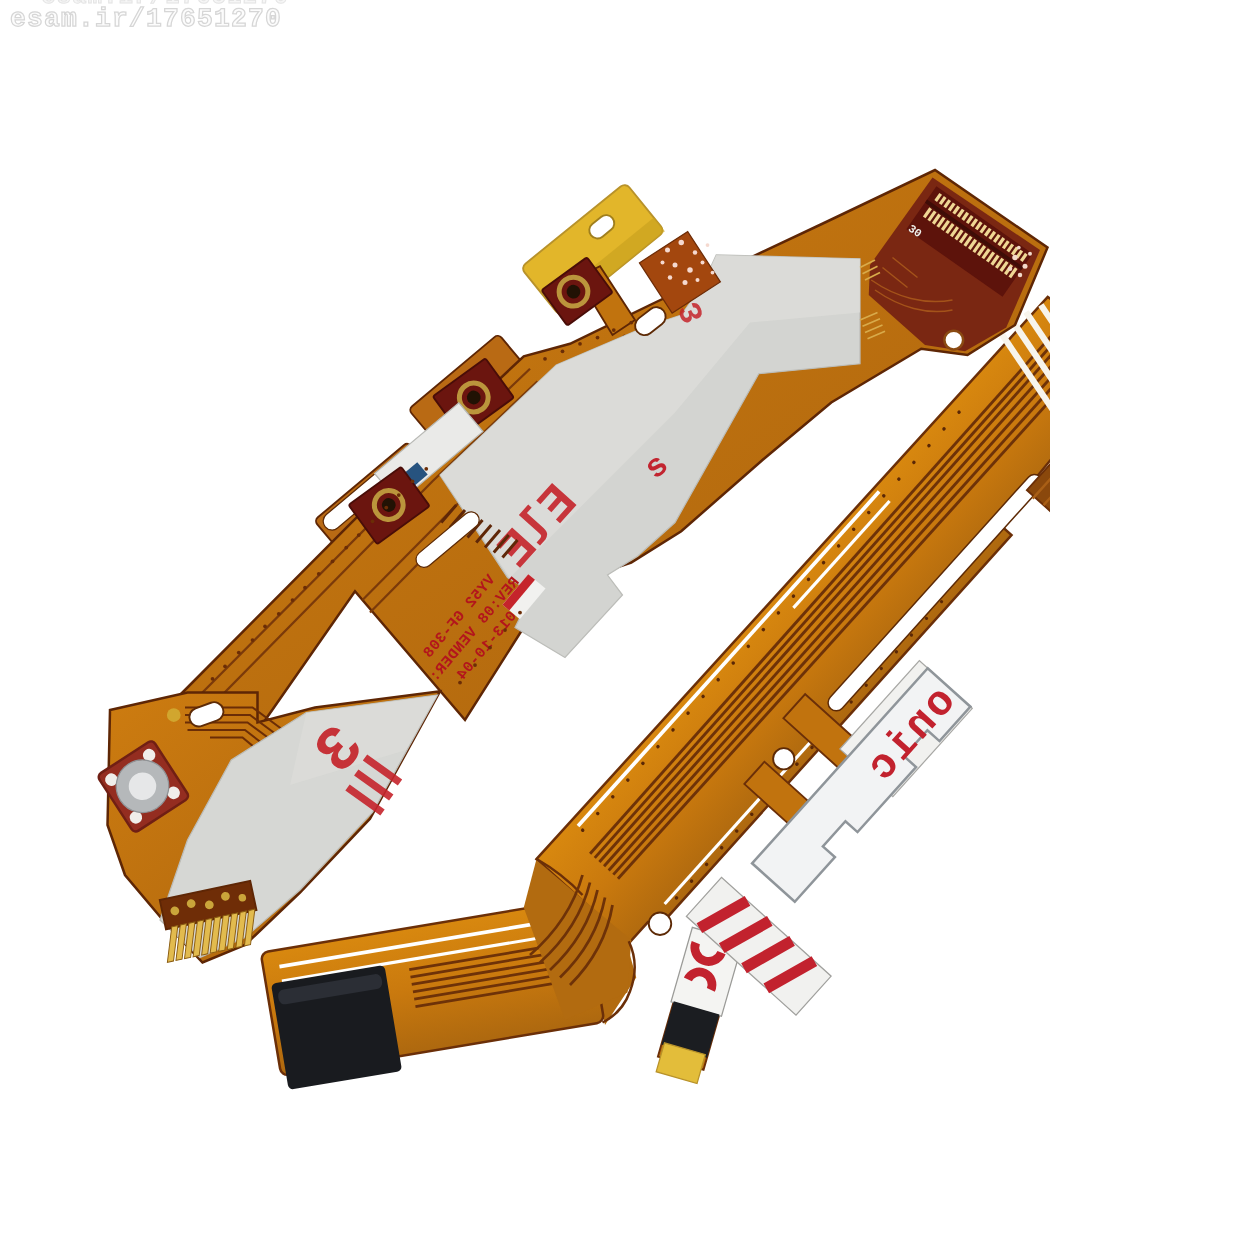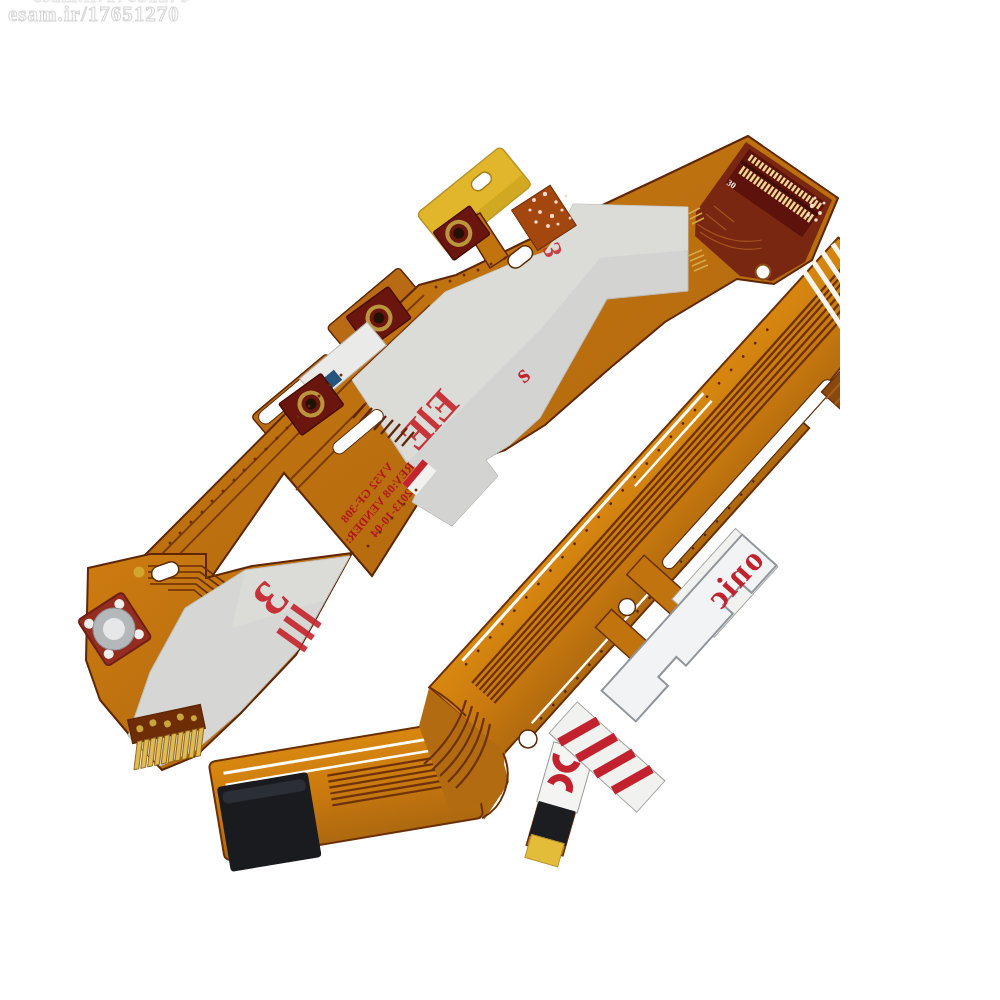--- a/index.html
+++ b/index.html
@@ -1,17 +1,17 @@
 <!DOCTYPE html>
 <html><head>
 <meta charset="utf-8">
 <style>
 html,body{margin:0;padding:0;background:#ffffff;}
 .wrap{width:840px;height:1000px;position:relative;overflow:hidden;background:#fde047;
-font-family:Liberation Serif, serif;}
+font-family:Liberation Mono, monospace;}
 </style>
 </head>
 <body>
 <div class="wrap">
 <svg width="1000" height="1000" viewBox="0 0 1000 1000" xmlns="http://www.w3.org/2000/svg">
 <defs>
 <linearGradient id="orangeB" x1="0" y1="0" x2="0" y2="1">
 <stop offset="0" stop-color="#d8880f"></stop>
           <stop offset="0.5" stop-color="#c9790e"></stop>
           <stop offset="1" stop-color="#ad680f"></stop>

